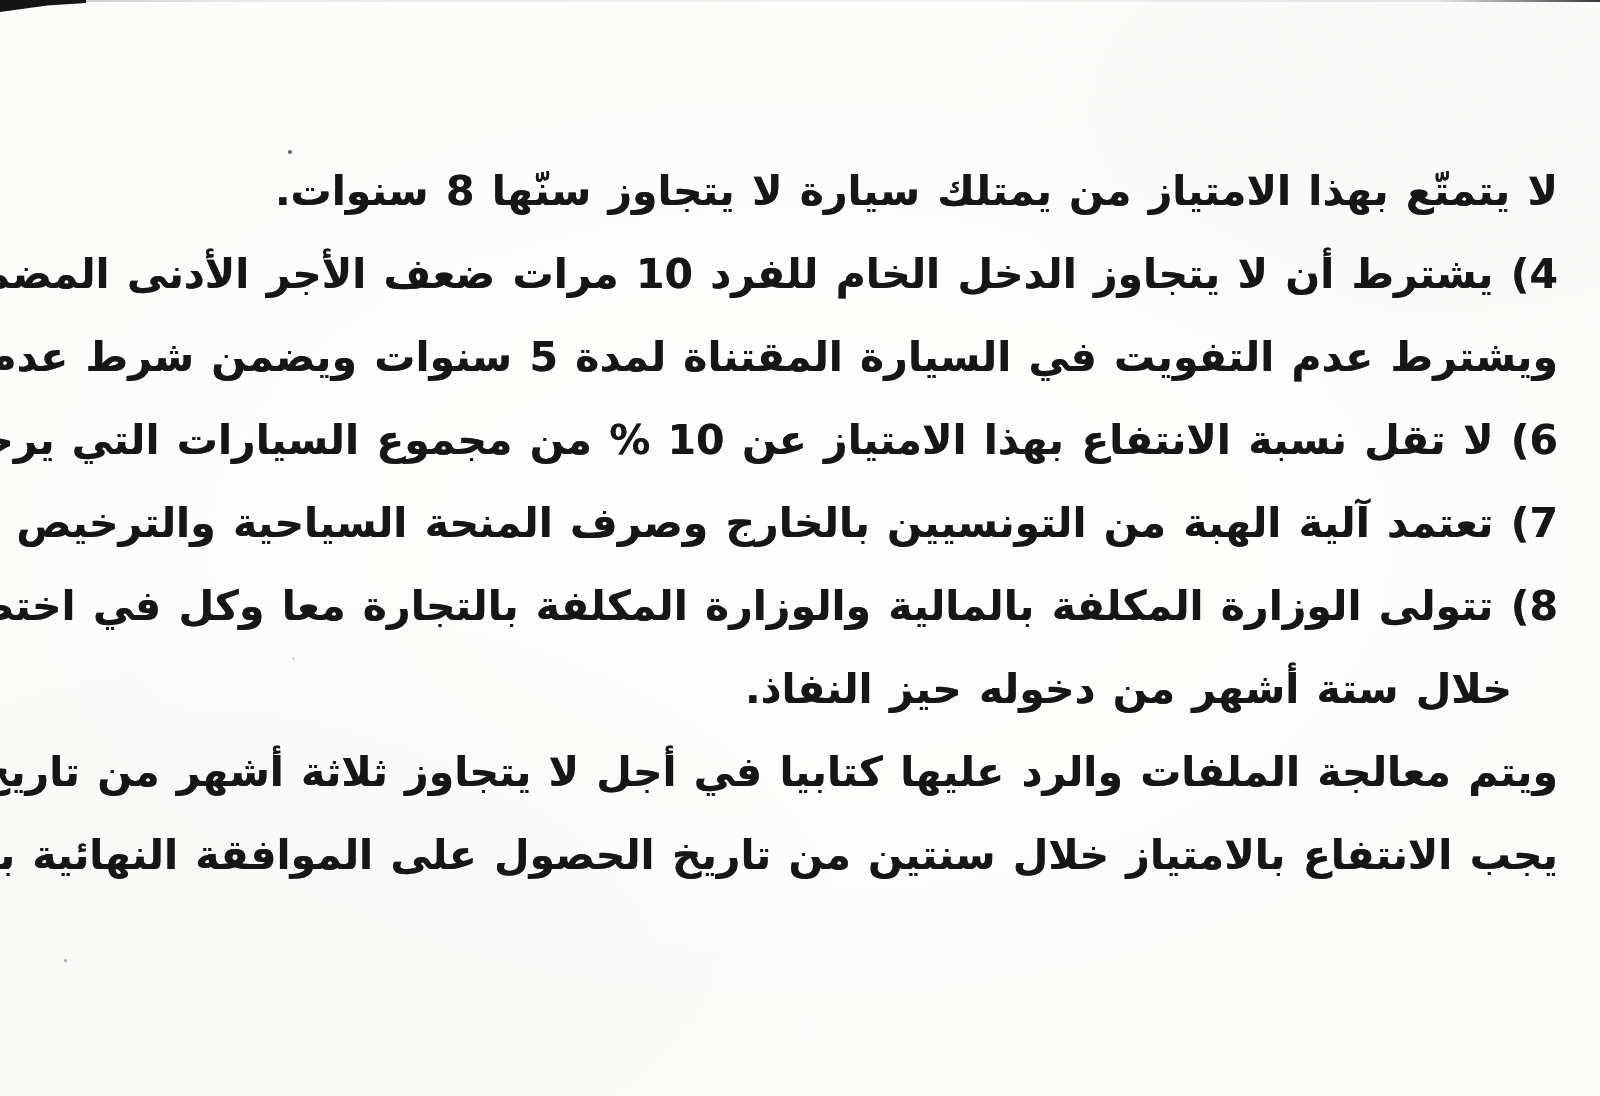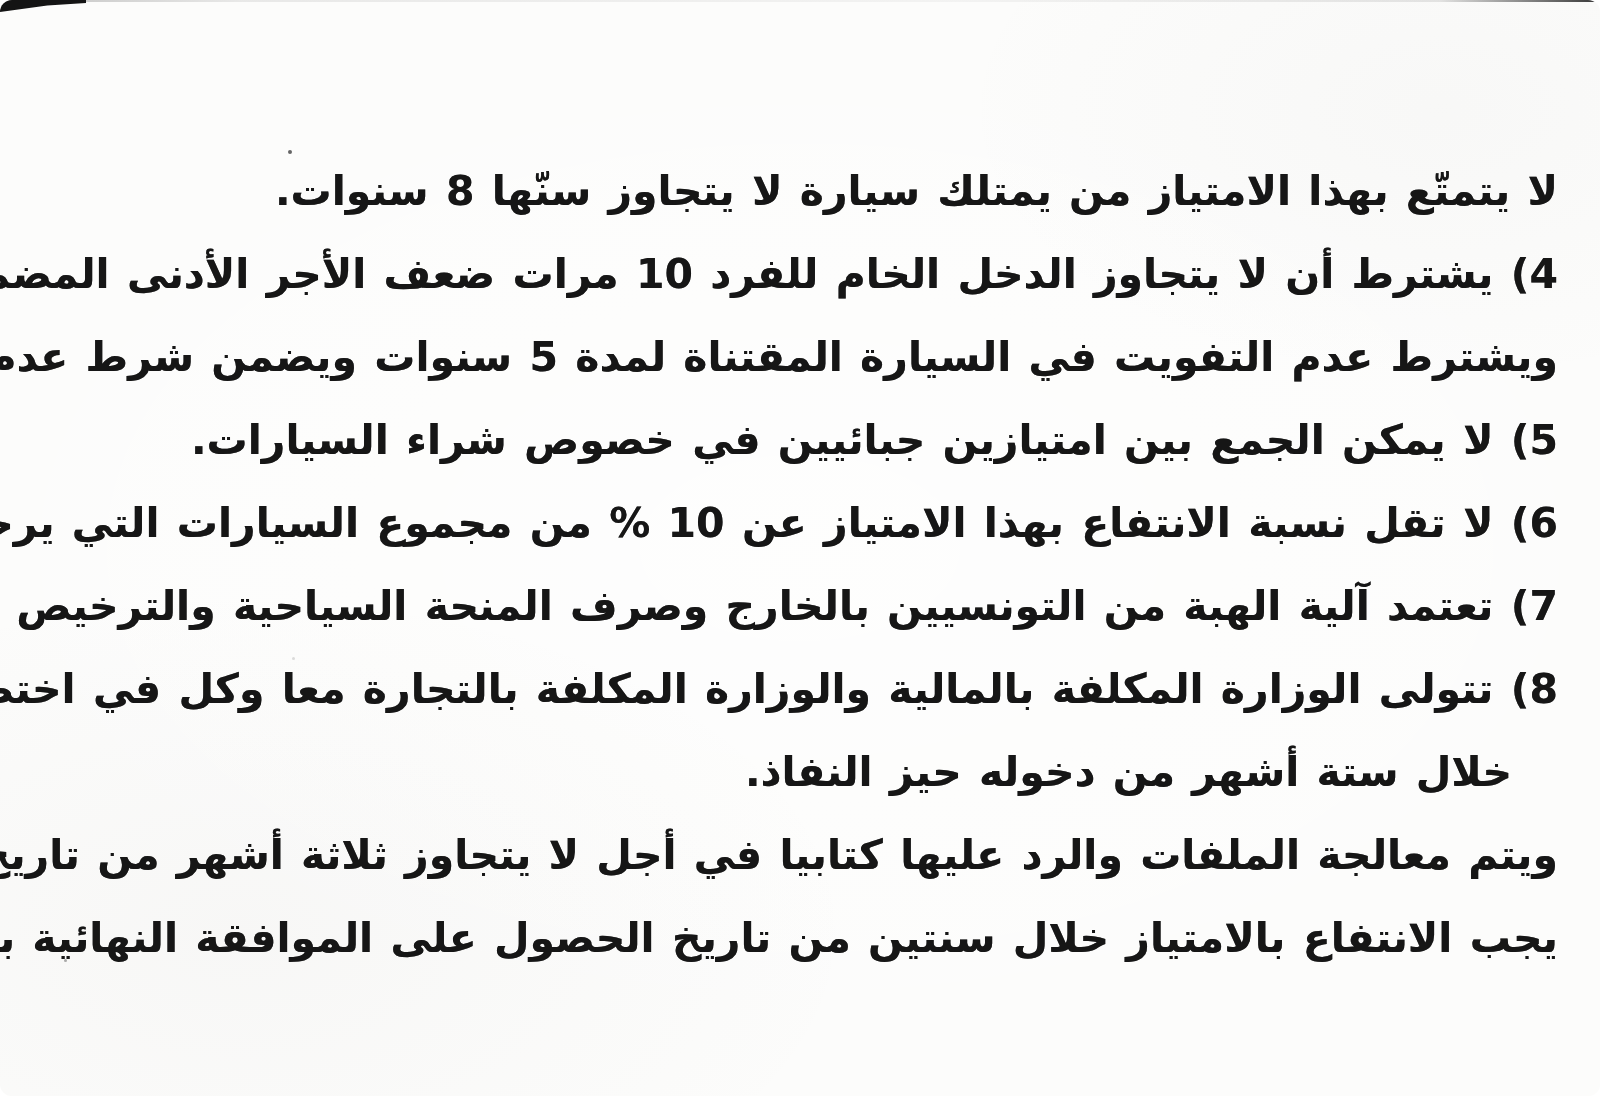--- a/index.html
+++ b/index.html
@@ -11,21 +11,20 @@
     position: relative;
     width: 1600px;
     height: 1096px;
     overflow: hidden;
     background:
       radial-gradient(ellipse 900px 500px at 15% 85%, rgba(120,115,110,0.035), rgba(0,0,0,0) 70%),
       radial-gradient(ellipse 700px 400px at 90% 10%, rgba(120,120,120,0.03), rgba(0,0,0,0) 70%),
       radial-gradient(ellipse 1200px 700px at 50% 50%, rgba(255,255,255,0.6), rgba(0,0,0,0) 80%),
       #fcfcfb;
     font-family: "DejaVu Sans", sans-serif;
-    border-radius: 12px;
   }
   
   .top-hairline {
     position: absolute;
     top: 0; left: 0;
     width: 100%; height: 2px;
     background: linear-gradient(to left,
       rgba(20,20,20,0.85) 0%, rgba(20,20,20,0.55) 4%,
       rgba(120,120,120,0.18) 10%, rgba(160,160,160,0.10) 40%,
       rgba(120,120,120,0.15) 85%, rgba(80,80,80,0.35) 100%);
@@ -78,21 +77,20 @@
   <div class="top-hairline"></div>
   <div class="corner-wedge"></div>
   <div class="speck speck-1"></div>
   <div class="speck speck-2"></div>
   <div class="speck speck-3"></div>
 
   <div class="text-block">
     <div class="doc-line">لا يتمتّع بهذا الامتياز من يمتلك سيارة لا يتجاوز سنّها 8 سنوات.</div>
     <div class="doc-line">4) يشترط أن لا يتجاوز الدخل الخام للفرد 10 مرات ضعف الأجر الأدنى المضمون وللزوجين 14 ضعفا.</div>
     <div class="doc-line">ويشترط عدم التفويت في السيارة المقتناة لمدة 5 سنوات ويضمن شرط عدم التفويت بالبطاقة الرمادية.</div>
-    <div class="doc-line">5) لا يمكن الجمع بين امتيازين جبائيين في خصوص شراء السيارات.</div>
     <div class="doc-line">6) لا تقل نسبة الانتفاع بهذا الامتياز عن 10 % من مجموع السيارات التي يرخص في توريدها سنويا.</div>
     <div class="doc-line">7) تعتمد آلية الهبة من التونسيين بالخارج وصرف المنحة السياحية والترخيص بشراء العملة للغرض.</div>
     <div class="doc-line">8) تتولى الوزارة المكلفة بالمالية والوزارة المكلفة بالتجارة معا وكل في اختصاصه تنفيذ أحكام هذا القانون</div>
     <div class="doc-line cont-indent">خلال ستة أشهر من دخوله حيز النفاذ.</div>
     <div class="doc-line">ويتم معالجة الملفات والرد عليها كتابيا في أجل لا يتجاوز ثلاثة أشهر من تاريخ تقديم الطلب كاملا.</div>
     <div class="doc-line">يجب الانتفاع بالامتياز خلال سنتين من تاريخ الحصول على الموافقة النهائية باعتبار الجزء من السنة</div>
   </div>
 
 </div>
 

